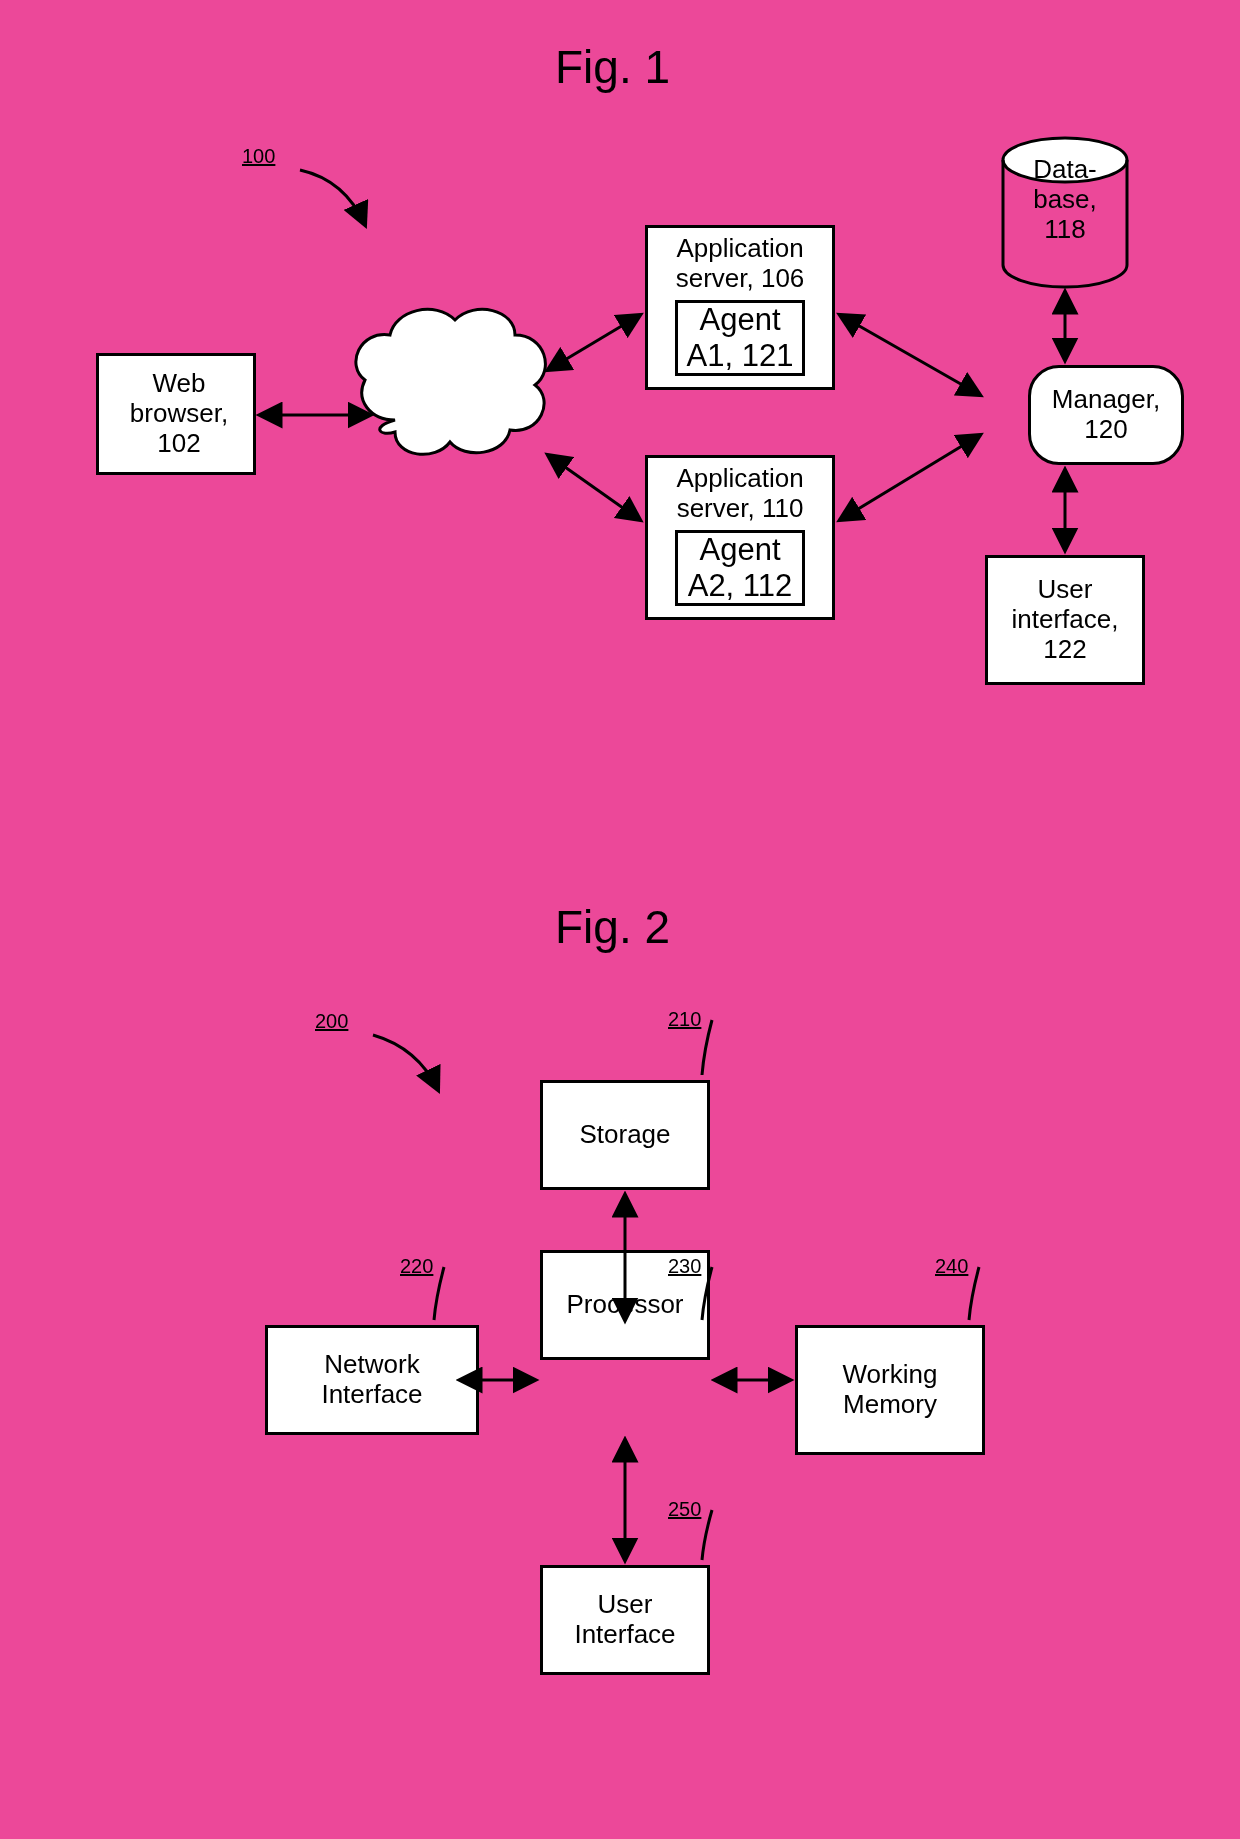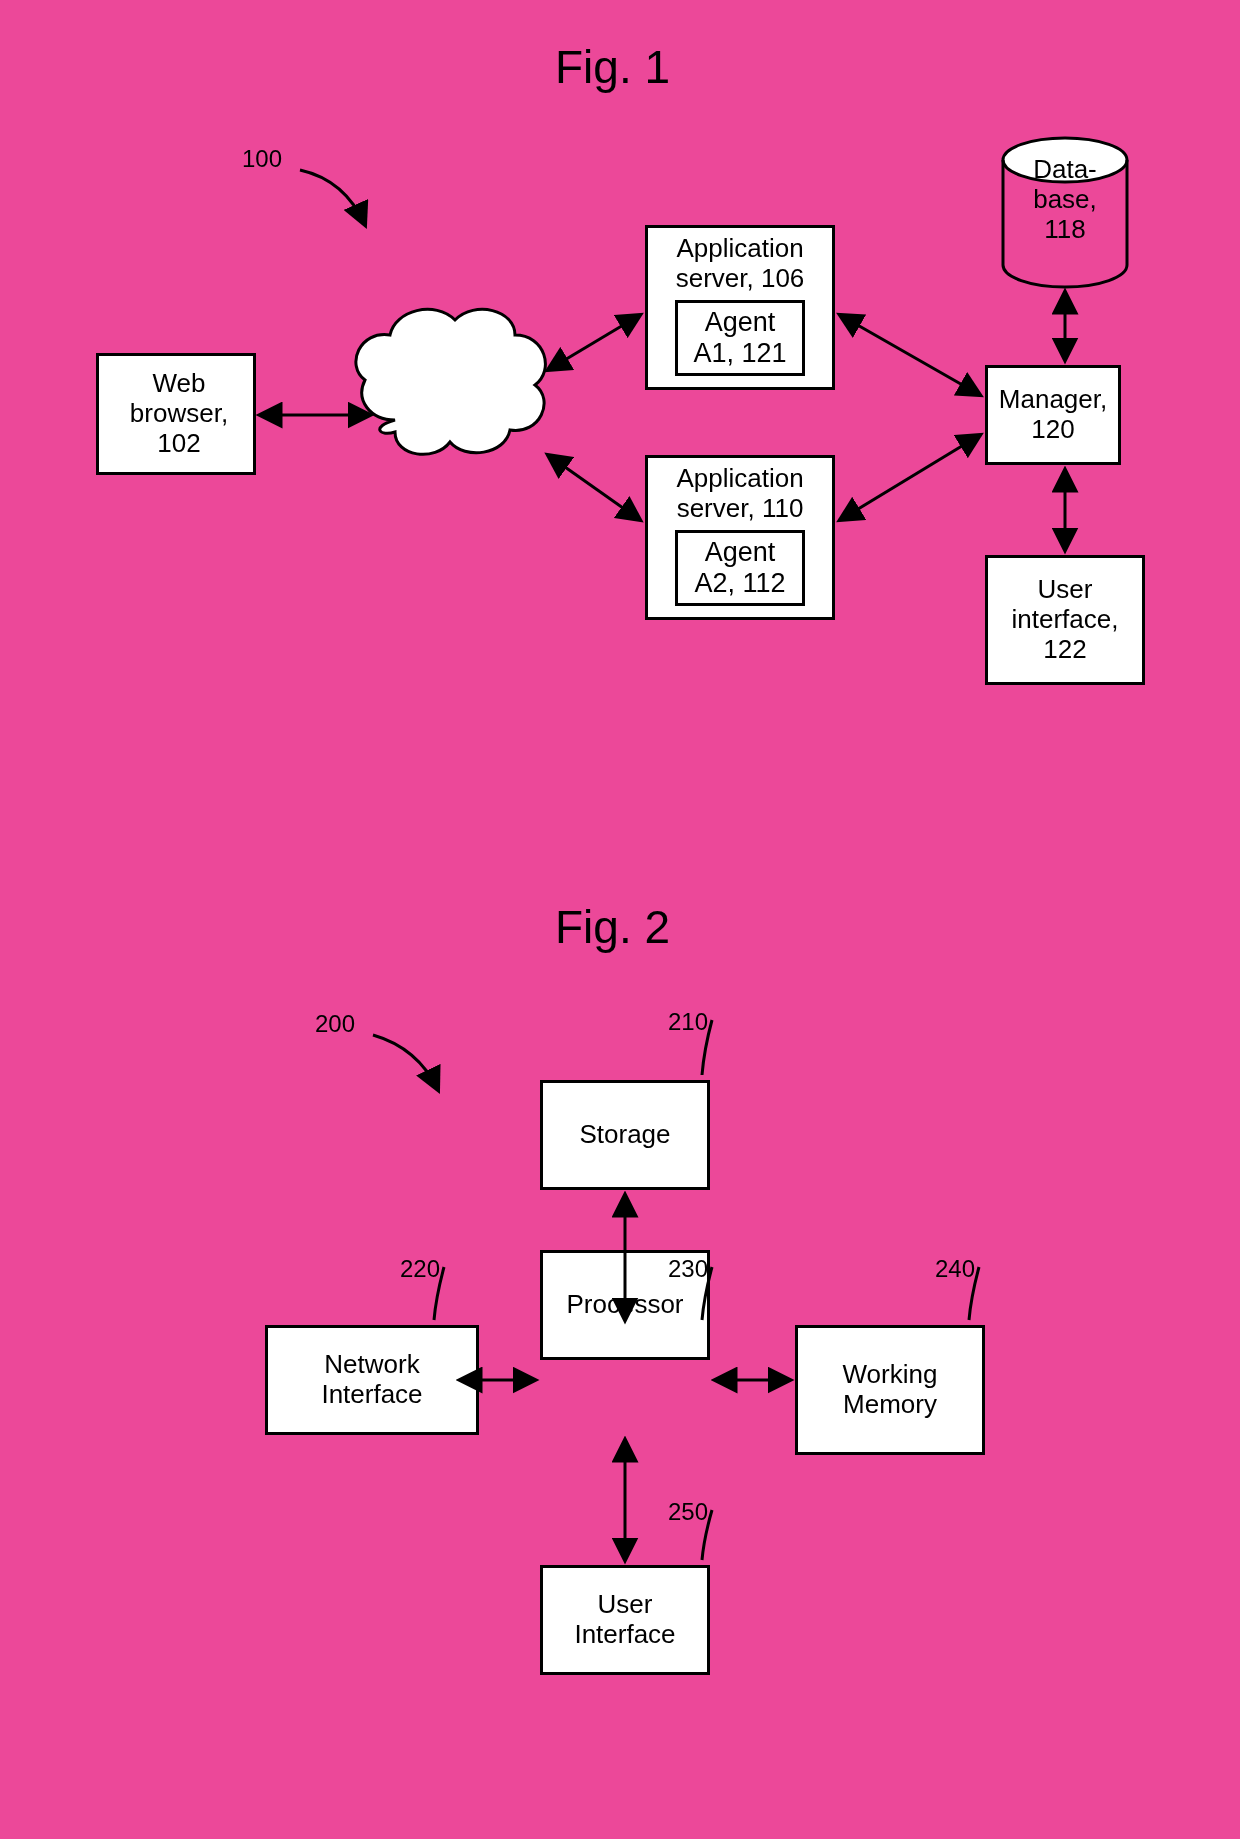--- a/index.html
+++ b/index.html
@@ -34,28 +34,29 @@
     background: #fff;
   }
   .inner-box {
     border: 3px solid #000;
     box-sizing: border-box;
     display: flex;
     flex-direction: column;
     align-items: center;
     justify-content: center;
     text-align: center;
-    font-size: 27px;
+    font-size: 31px;
     line-height: 1.15;
     margin-top: 6px;
     background: #fff;
   }
   .free-label {
     position: absolute;
-    font-size: 24px;
+    font-size: 20px;
+    text-decoration: underline;
   }
   svg.overlay {
     position: absolute;
     left: 0; top: 0;
     width: 1240px;
     height: 1839px;
     pointer-events: none;
   }
 </style>
 </head>
@@ -86,21 +87,21 @@
 
   <div class="box" style="left:645px; top:455px; width:190px; height:165px; justify-content:flex-start; padding-top:6px;">
     <span>Application</span>
     <span>server, 110</span>
     <div class="inner-box" style="width:130px; height:76px;">
       <span>Agent</span>
       <span>A2, 112</span>
     </div>
   </div>
 
-  <div class="box" style="left:985px; top:365px; width:136px; height:100px;">
+  <div class="box" style="left:1028px; top:365px; width:156px; height:100px;border-radius:31px;">
     <span>Manager,</span>
     <span>120</span>
   </div>
 
   <div class="box" style="left:985px; top:555px; width:160px; height:130px;">
     <span>User</span>
     <span>interface,</span>
     <span>122</span>
   </div>
 

